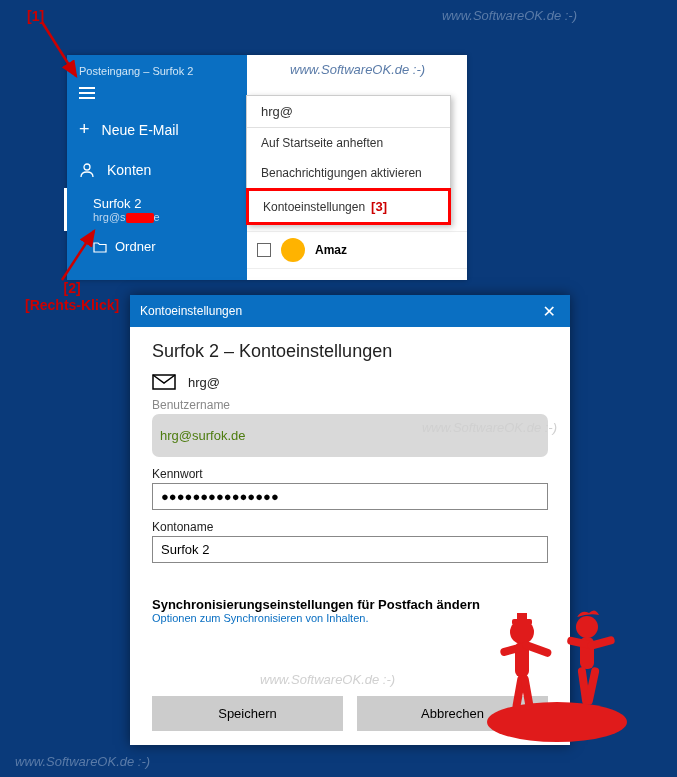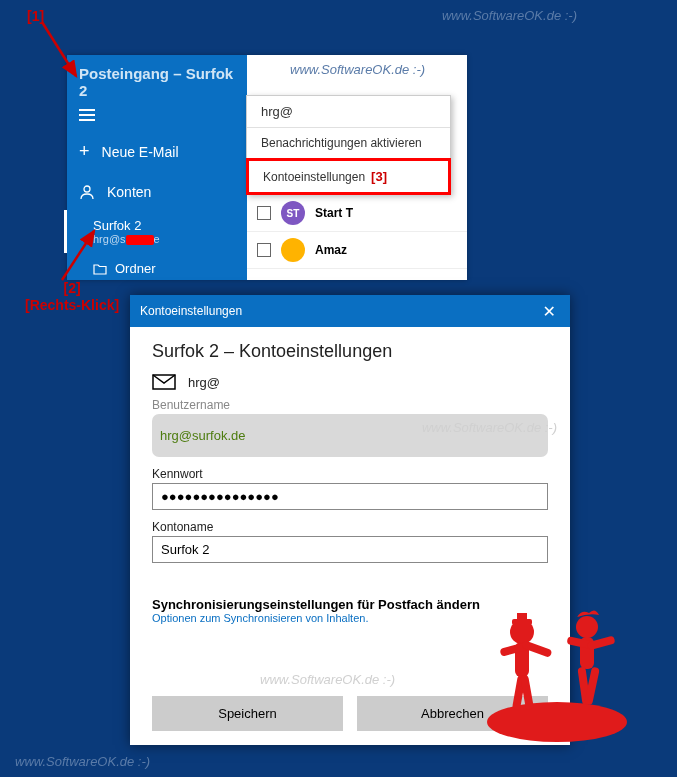--- a/index.html
+++ b/index.html
@@ -13,21 +13,21 @@
     .wm-inner3 { bottom: 90px; left: 260px; z-index: 300; color: #d0d0d0; }
     
     .annotation { position: absolute; color: #cc0000; font-weight: bold; font-size: 14px; z-index: 200; }
     .ann1 { top: 8px; left: 27px; }
     .ann2 { top: 280px; left: 25px; text-align: center; line-height: 1.2; }
     
     .arrow { position: absolute; z-index: 190; }
     
     .mail-window { position: absolute; top: 55px; left: 67px; width: 400px; height: 225px; background: #fff; box-shadow: 0 0 5px rgba(0,0,0,0.3); }
     .mail-sidebar { width: 180px; height: 100%; background: #0a6fc2; color: #fff; float: left; padding: 8px 0; position: relative; }
-    .mail-title { font-size: 15px; padding: 2px 12px; color: #d0e5f5; font-weight: bold; }
+    .mail-title { font-size: 11px; padding: 2px 12px; color: #d0e5f5; }
     .hamburger { padding: 8px 12px; cursor: pointer; }
     .hamburger-icon { display: block; width: 16px; height: 12px; }
     .hamburger-icon span { display: block; height: 2px; background: #fff; margin-bottom: 3px; }
     .new-mail { padding: 12px 12px; display: flex; align-items: center; gap: 12px; }
     .plus-icon { font-size: 18px; font-weight: 300; }
     .new-mail-label { font-size: 14px; }
     .konten { padding: 10px 12px; display: flex; align-items: center; gap: 12px; }
     .person-icon { width: 16px; height: 16px; }
     .konten-label { font-size: 14px; }
     .account-item { padding: 8px 26px; border-left: 3px solid #fff; margin-left: -3px; }
@@ -149,20 +149,21 @@
       <span class="checkbox"></span>
       <span class="avatar-circle av2"></span>
       <span class="mail-row-label">Amaz</span>
     </div>
   </div>
 </div>
 
 <div class="context-menu">
   <div class="context-menu-header">hrg@</div>
   <div class="context-menu-sep"></div>
+  <div class="context-menu-item">Auf Startseite anheften</div>
   <div class="context-menu-item">Benachrichtigungen aktivieren</div>
   <div class="context-menu-sep"></div>
   <div class="context-menu-item highlighted">
     <span>Kontoeinstellungen</span><span class="ann3">[3]</span>
   </div>
 </div>
 
 <div class="settings-dialog">
   <div class="dialog-titlebar">
     <span>Kontoeinstellungen</span>

